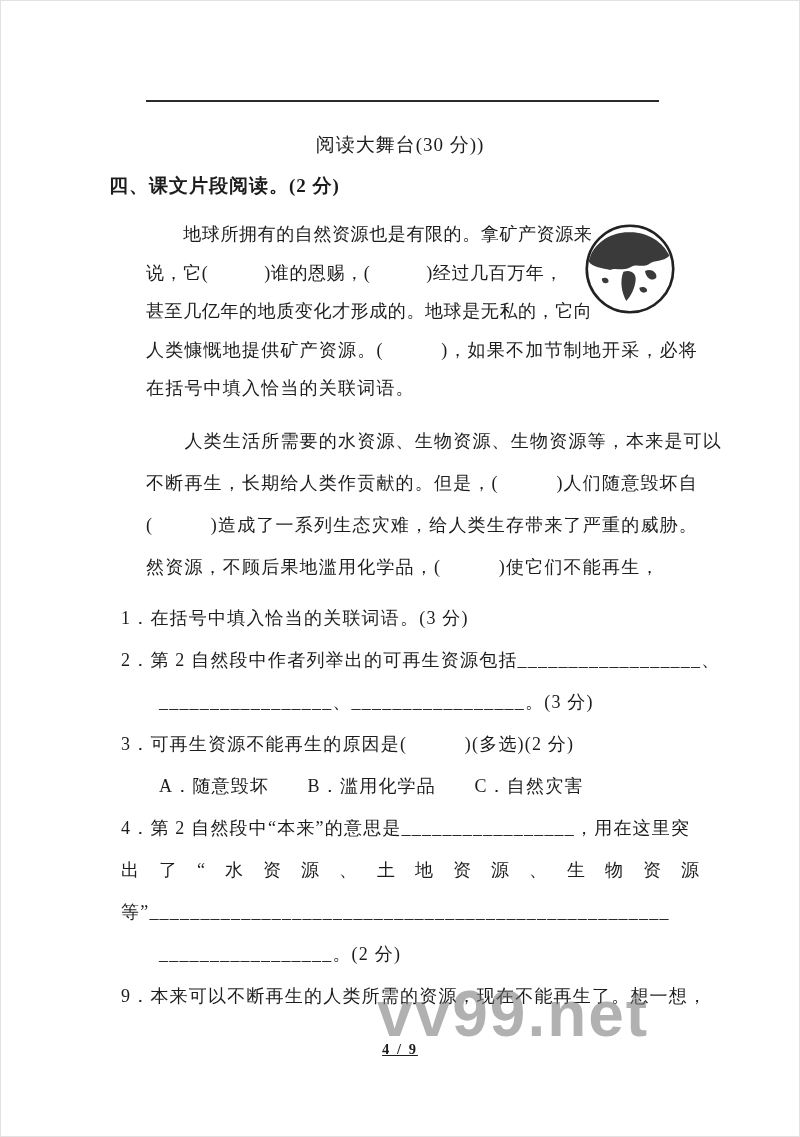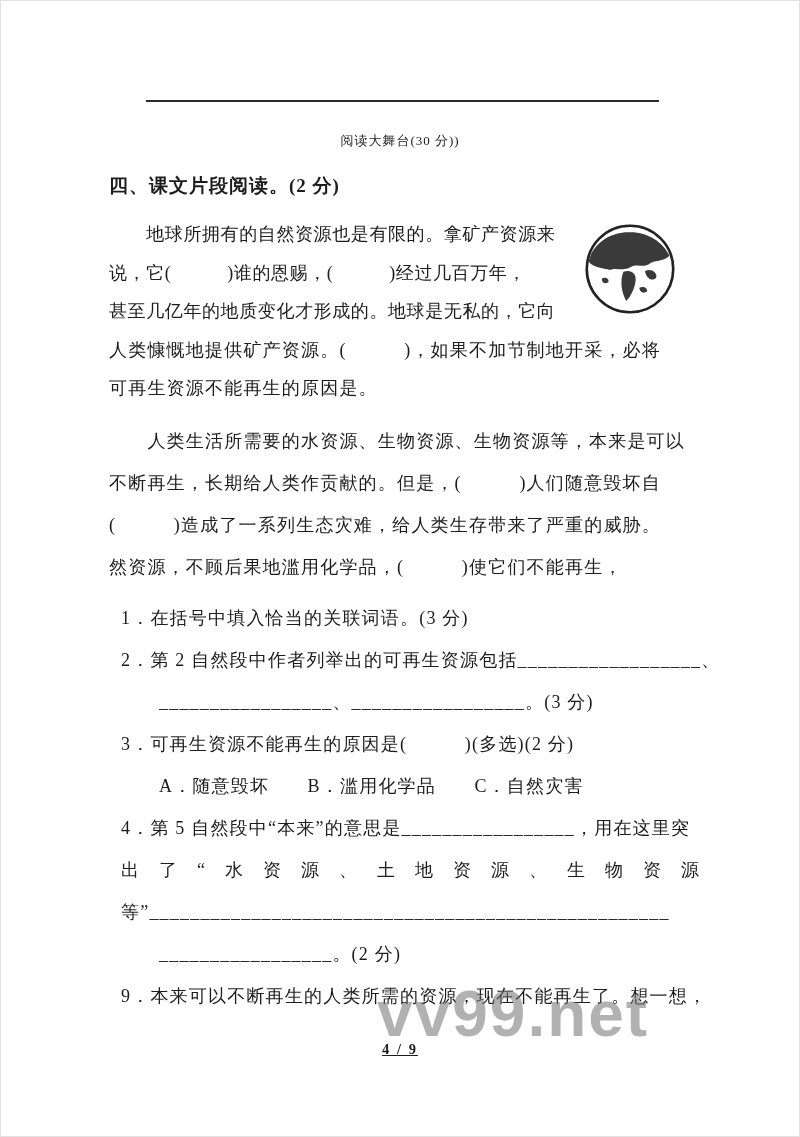--- a/index.html
+++ b/index.html
@@ -8,28 +8,28 @@
     position:relative; width:800px; height:1137px; margin:0 auto;
     background:#ffffff; border:1px solid #e2e2e2; overflow:hidden;
     font-family:"Liberation Serif","DejaVu Serif",serif; color:#1c1c1c;
   }
   .answer-rule {
     position:absolute; left:145px; top:99px; width:513px; height:0;
     border-top:2px solid #2b2b2b;
   }
   .section-banner {
     position:absolute; top:131px; left:0; width:100%;
-    text-align:center; font-size:13px; letter-spacing:1px;
+    text-align:center; font-size:19px; letter-spacing:1px;
   }
   .exercise-heading {
     position:absolute; top:172px; left:108px;
     font-size:19px; font-weight:bold; letter-spacing:1px;
   }
   .passage { position:absolute; left:108px; width:584px; font-size:18px; }
-  .passage .pline { white-space:pre; letter-spacing:1.2px; }
+  .passage .pline { white-space:pre; letter-spacing:1.2px;margin-left:37px; }
   #passage1 { top:214px; }
   #passage1 .pline { line-height:38.5px; }
   #passage1 .pline.narrow { letter-spacing:0.6px; }
   #passage2 { top:419px; }
   #passage2 .pline { line-height:42px; }
   .globe {
     position:absolute; left:582px; top:221px; width:94px; height:94px;
   }
   .questions {
     position:absolute; left:120px; top:596px; width:584px;
@@ -58,21 +58,21 @@
 
   <div class="section-banner">阅读大舞台(30 分))</div>
 
   <div class="exercise-heading">四、课文片段阅读。(2 分)</div>
 
   <div class="passage" id="passage1">
     <div class="pline narrow">　　地球所拥有的自然资源也是有限的。拿矿产资源来</div>
     <div class="pline narrow">说，它(　　　)谁的恩赐，(　　　)经过几百万年，</div>
     <div class="pline narrow">甚至几亿年的地质变化才形成的。地球是无私的，它向</div>
     <div class="pline">人类慷慨地提供矿产资源。(　　　)，如果不加节制地开采，必将</div>
-    <div class="pline">可再生资源不能再生的原因是。</div>
+    <div class="pline">在括号中填入恰当的关联词语。</div>
   </div>
 
   <div class="globe">
     <svg viewBox="0 0 100 100" width="94" height="94">
       <defs>
         <clipPath id="globeclip">
             <circle cx="50" cy="50" r="45"></circle>
           </clipPath>
       </defs>
       <circle cx="50" cy="50" r="46" fill="#ffffff" stroke="#222222" stroke-width="2.8"></circle>
@@ -92,21 +92,21 @@
     <div class="pline">(　　　)造成了一系列生态灾难，给人类生存带来了严重的威胁。</div>
     <div class="pline">然资源，不顾后果地滥用化学品，(　　　)使它们不能再生，</div>
   </div>
 
   <div class="questions">
     <div class="qline">1．在括号中填入恰当的关联词语。(3 分)</div>
     <div class="qline">2．第 2 自然段中作者列举出的可再生资源包括__________________、</div>
     <div class="qline indent">_________________、_________________。(3 分)</div>
     <div class="qline">3．可再生资源不能再生的原因是(　　　)(多选)(2 分)</div>
     <div class="qline indent">A．随意毁坏　　B．滥用化学品　　C．自然灾害</div>
-    <div class="qline">4．第 5 自然段中“本来”的意思是_________________，用在这里突</div>
+    <div class="qline">4．第 2 自然段中“本来”的意思是_________________，用在这里突</div>
     <div class="qline spread">出了“水资源、土地资源、生物资源</div>
     <div class="qline">等”___________________________________________________</div>
     <div class="qline indent">_________________。(2 分)</div>
     <div class="qline">9．本来可以不断再生的人类所需的资源，现在不能再生了。想一想，</div>
   </div>
 
   <div class="watermark">vv99.net</div>
 
   <div class="page-number">4 / 9</div>
 

